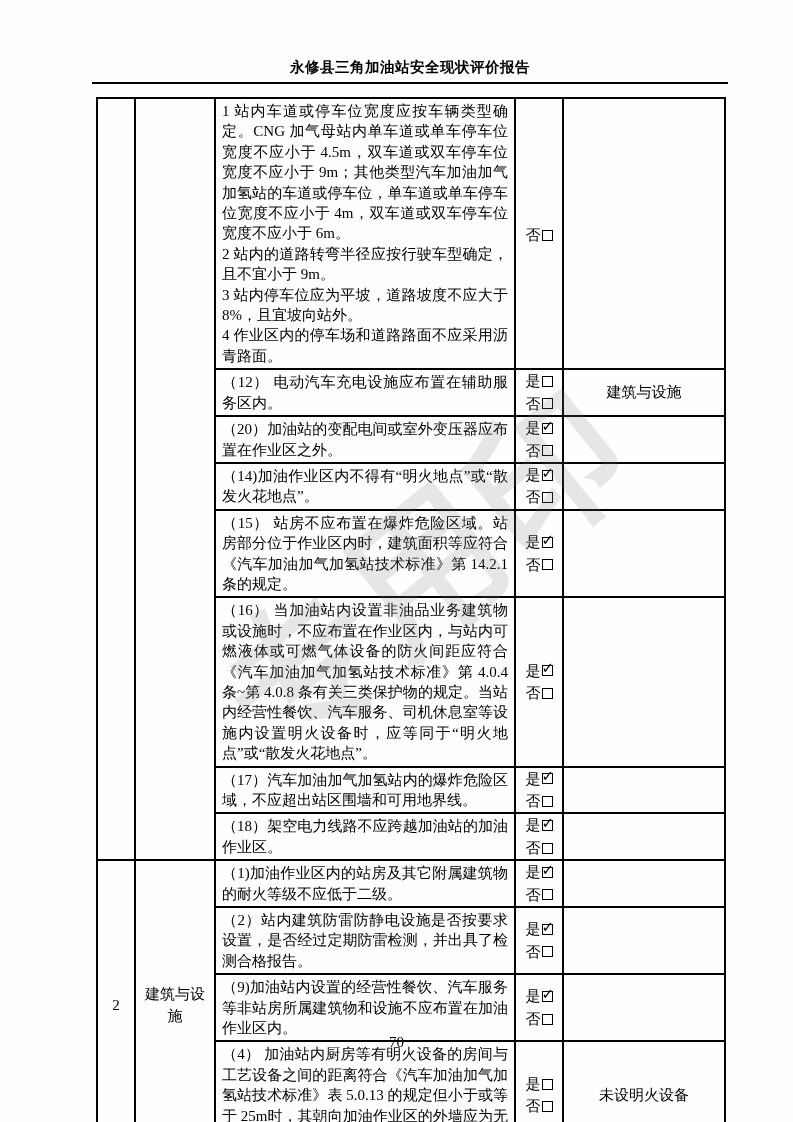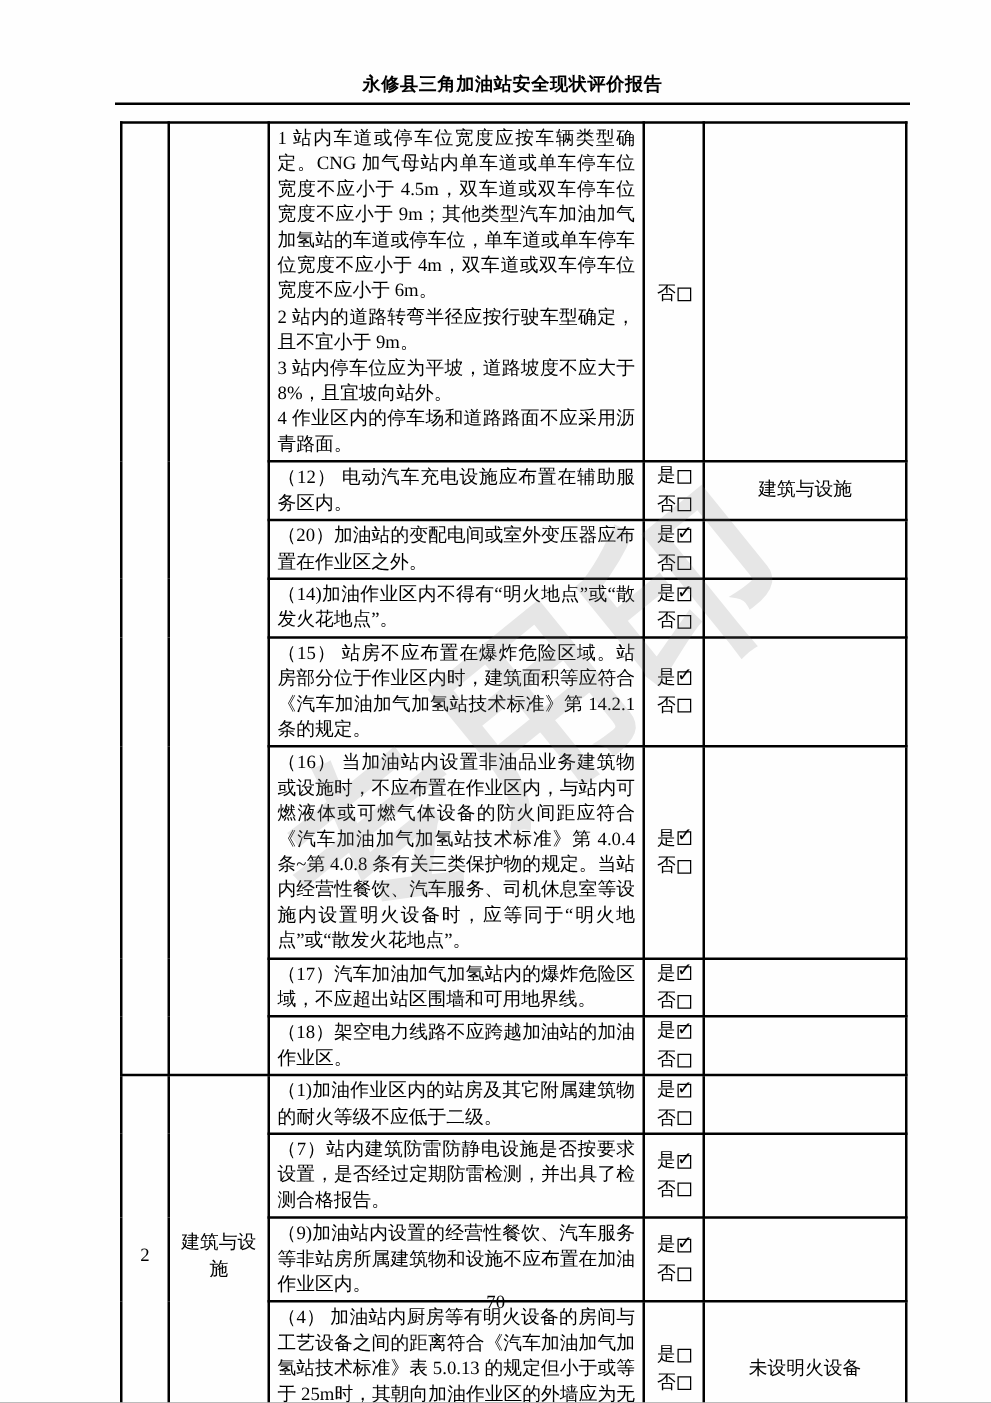--- a/index.html
+++ b/index.html
@@ -222,21 +222,21 @@
               </div>
               <div class="cbline">
                 <span class="lbl">否</span>
                 <span class="cb"></span>
               </div>
             </div>
           </td>
           <td class="c-remark"></td>
         </tr>
         <tr>
-          <td class="c-text">（7）站内建筑防雷防静电设施是否按要求设置，是否经过定期防雷检测，并出具了检测合格报告。</td>
+          <td class="c-text">（2）站内建筑防雷防静电设施是否按要求设置，是否经过定期防雷检测，并出具了检测合格报告。</td>
           <td class="c-check">
             <div class="cbcol">
               <div class="cbline">
                 <span class="lbl">是</span>
                 <span class="cb checked"></span>
               </div>
               <div class="cbline">
                 <span class="lbl">否</span>
                 <span class="cb"></span>
               </div>

